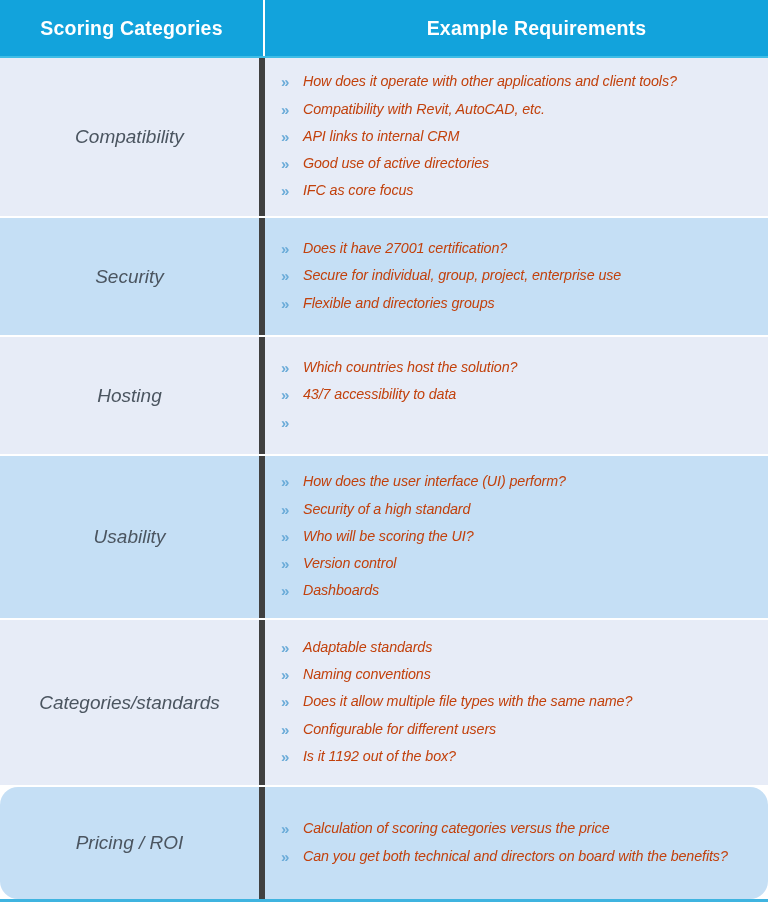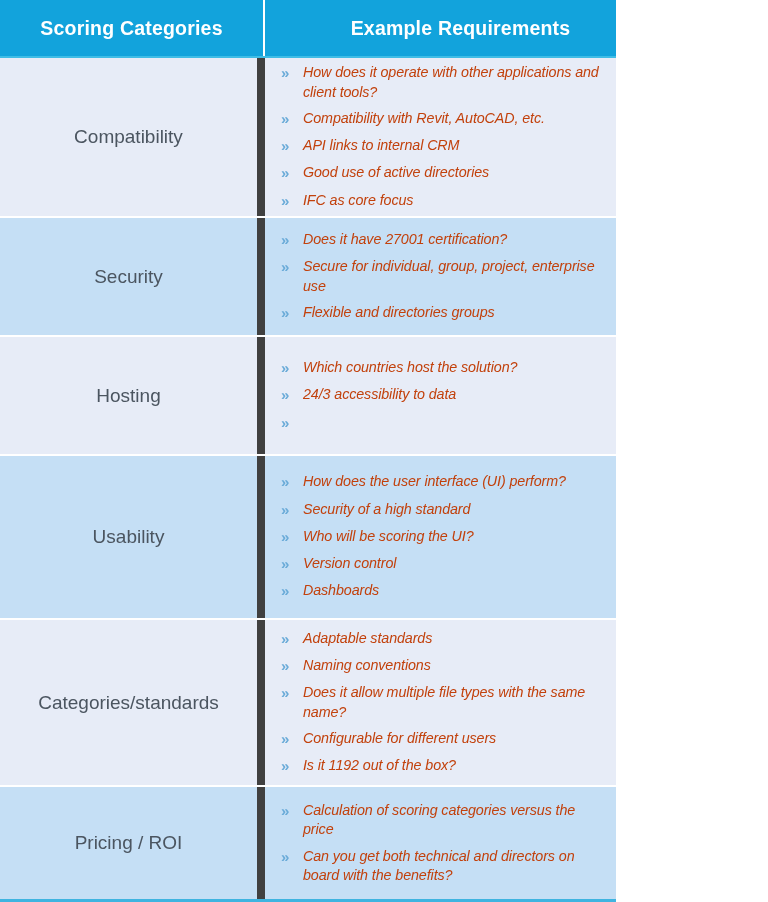--- a/index.html
+++ b/index.html
@@ -9,21 +9,21 @@
   }
   body {
     width: 768px;
     height: 902px;
     background: #ffffff;
     font-family: "Liberation Sans", "DejaVu Sans", sans-serif;
     overflow: hidden;
   }
 
   .table-wrap {
-    width: 616px;
+    width: 768px;
     height: 902px;
     box-sizing: border-box;
     display: flex;
     flex-direction: column;
     background: #ffffff;
     position: relative;
   }
 
   
   .thead {
@@ -63,33 +63,35 @@
     box-sizing: border-box;
   }
 
   .row {
     display: flex;
     box-sizing: border-box;
     border-bottom: 2px solid #ffffff;
   }
   .row:last-child {
     border-bottom: none;
+    border-radius: 18px;
   }
   .row.band-a { background: #e7ecf7; }
   .row.band-b { background: #c5dff5; }
 
   .cell-cat {
     width: 265px;
     min-width: 265px;
     box-sizing: border-box;
-    border-right: 8px solid #404040;
+    border-right: 6px solid #404040;
     display: flex;
     align-items: center;
     justify-content: center;
     padding: 6px 10px;
+    font-style: italic;
   }
   .cat-label {
     color: #4b5560;
     font-size: 19px;
     font-weight: normal;
     text-align: center;
     line-height: 1.25;
   }
 
   .cell-req {
@@ -195,21 +197,21 @@
       <div class="cell-cat">
         <span class="cat-label">Hosting</span>
       </div>
       <div class="cell-req">
         <div class="req-item">
           <span class="req-bullet">»</span>
           <span class="req-text">Which countries host the solution?</span>
         </div>
         <div class="req-item">
           <span class="req-bullet">»</span>
-          <span class="req-text">24/3 accessibility to data</span>
+          <span class="req-text">43/7 accessibility to data</span>
         </div>
         <div class="req-item">
           <span class="req-bullet">»</span>
         </div>
       </div>
     </div>
 
     <div class="row band-b h-usability">
       <div class="cell-cat">
         <span class="cat-label">Usability</span>

